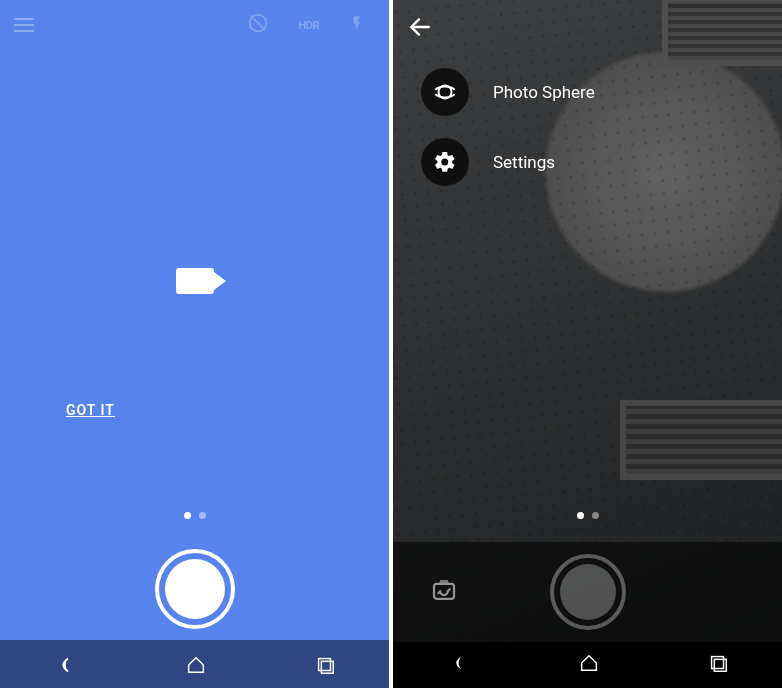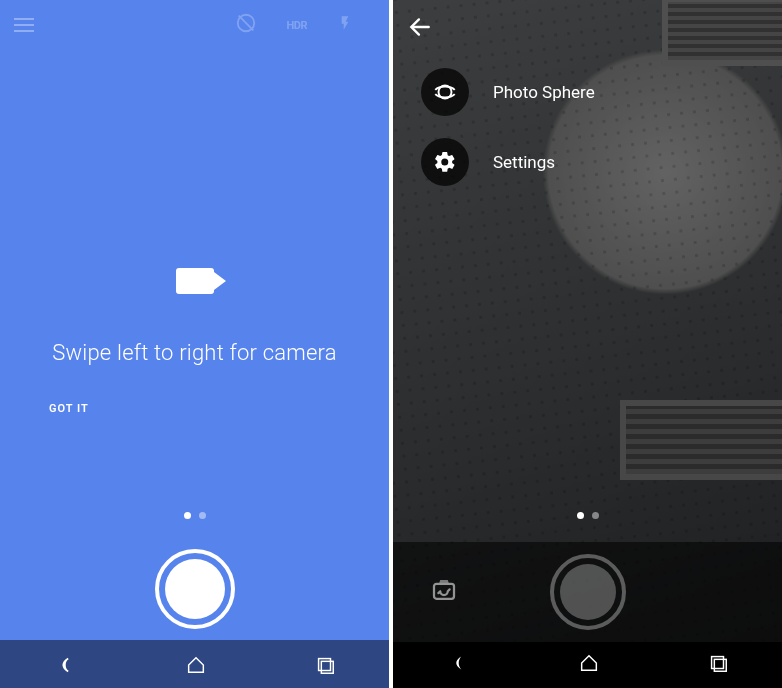--- a/index.html
+++ b/index.html
@@ -38,21 +38,21 @@
     color: #fff;
   }
   .menu-icon {
     position: absolute; left: 14px; top: 14px;
     opacity: 0.35;
   }
   .menu-icon span {
     display: block; width: 20px; height: 2px; background: #fff; margin: 4px 0;
   }
   .top-icons {
-    position: absolute; top: 12px; right: 36px;
+    position: absolute; top: 12px; right: 24px;
     display: flex; gap: 30px; align-items: center;
     opacity: 0.25;
   }
   .video-icon {
     position: absolute;
     left: 50%; top: 268px; transform: translateX(-50%);
     width: 38px; height: 26px;
     background: #fff; border-radius: 3px;
   }
   .video-icon::after {
@@ -63,23 +63,24 @@
     border-top: 9px solid transparent;
     border-bottom: 9px solid transparent;
   }
   .swipe-text {
     position: absolute; top: 340px; left: 0; right: 0;
     text-align: center;
     font-size: 22px; font-weight: 300;
     letter-spacing: 0.2px;
   }
   .got-it {
-    position: absolute; top: 402px; left: 49px;
-    font-size: 11px; font-weight: 600; letter-spacing: 1px;
+    position: absolute; top: 402px; left: 66px;
+    font-size: 14px; font-weight: 600; letter-spacing: 1px;
     cursor: pointer;
+    text-decoration: underline;
   }
   .page-dots {
     position: absolute; left: 50%; transform: translateX(-50%);
     top: 512px; display: flex; gap: 8px;
   }
   .dot { width: 7px; height: 7px; border-radius: 50%; background: rgba(255,255,255,0.45); }
   .dot.active { background: #fff; }
   .shutter {
     position: absolute; left: 50%; top: 548px; transform: translateX(-50%);
     width: 82px; height: 82px; border-radius: 50%;
@@ -204,21 +205,20 @@
       <span style="font-size:11px;font-weight:700;color:#fff;letter-spacing:-0.5px;">HDR</span>
       <span>
         <svg width="16" height="22" viewBox="0 0 24 24" fill="#fff">
             <path d="M7 2v11h3v9l7-12h-4l4-8z"></path>
           </svg>
       </span>
     </div>
 
     <div class="video-icon"></div>
 
-    <div class="swipe-text">Swipe left to right for camera</div>
 
     <div class="got-it">GOT IT</div>
 
     <div class="page-dots">
       <span class="dot active"></span>
       <span class="dot"></span>
     </div>
 
     <div class="shutter">
       <div class="shutter-ring">

